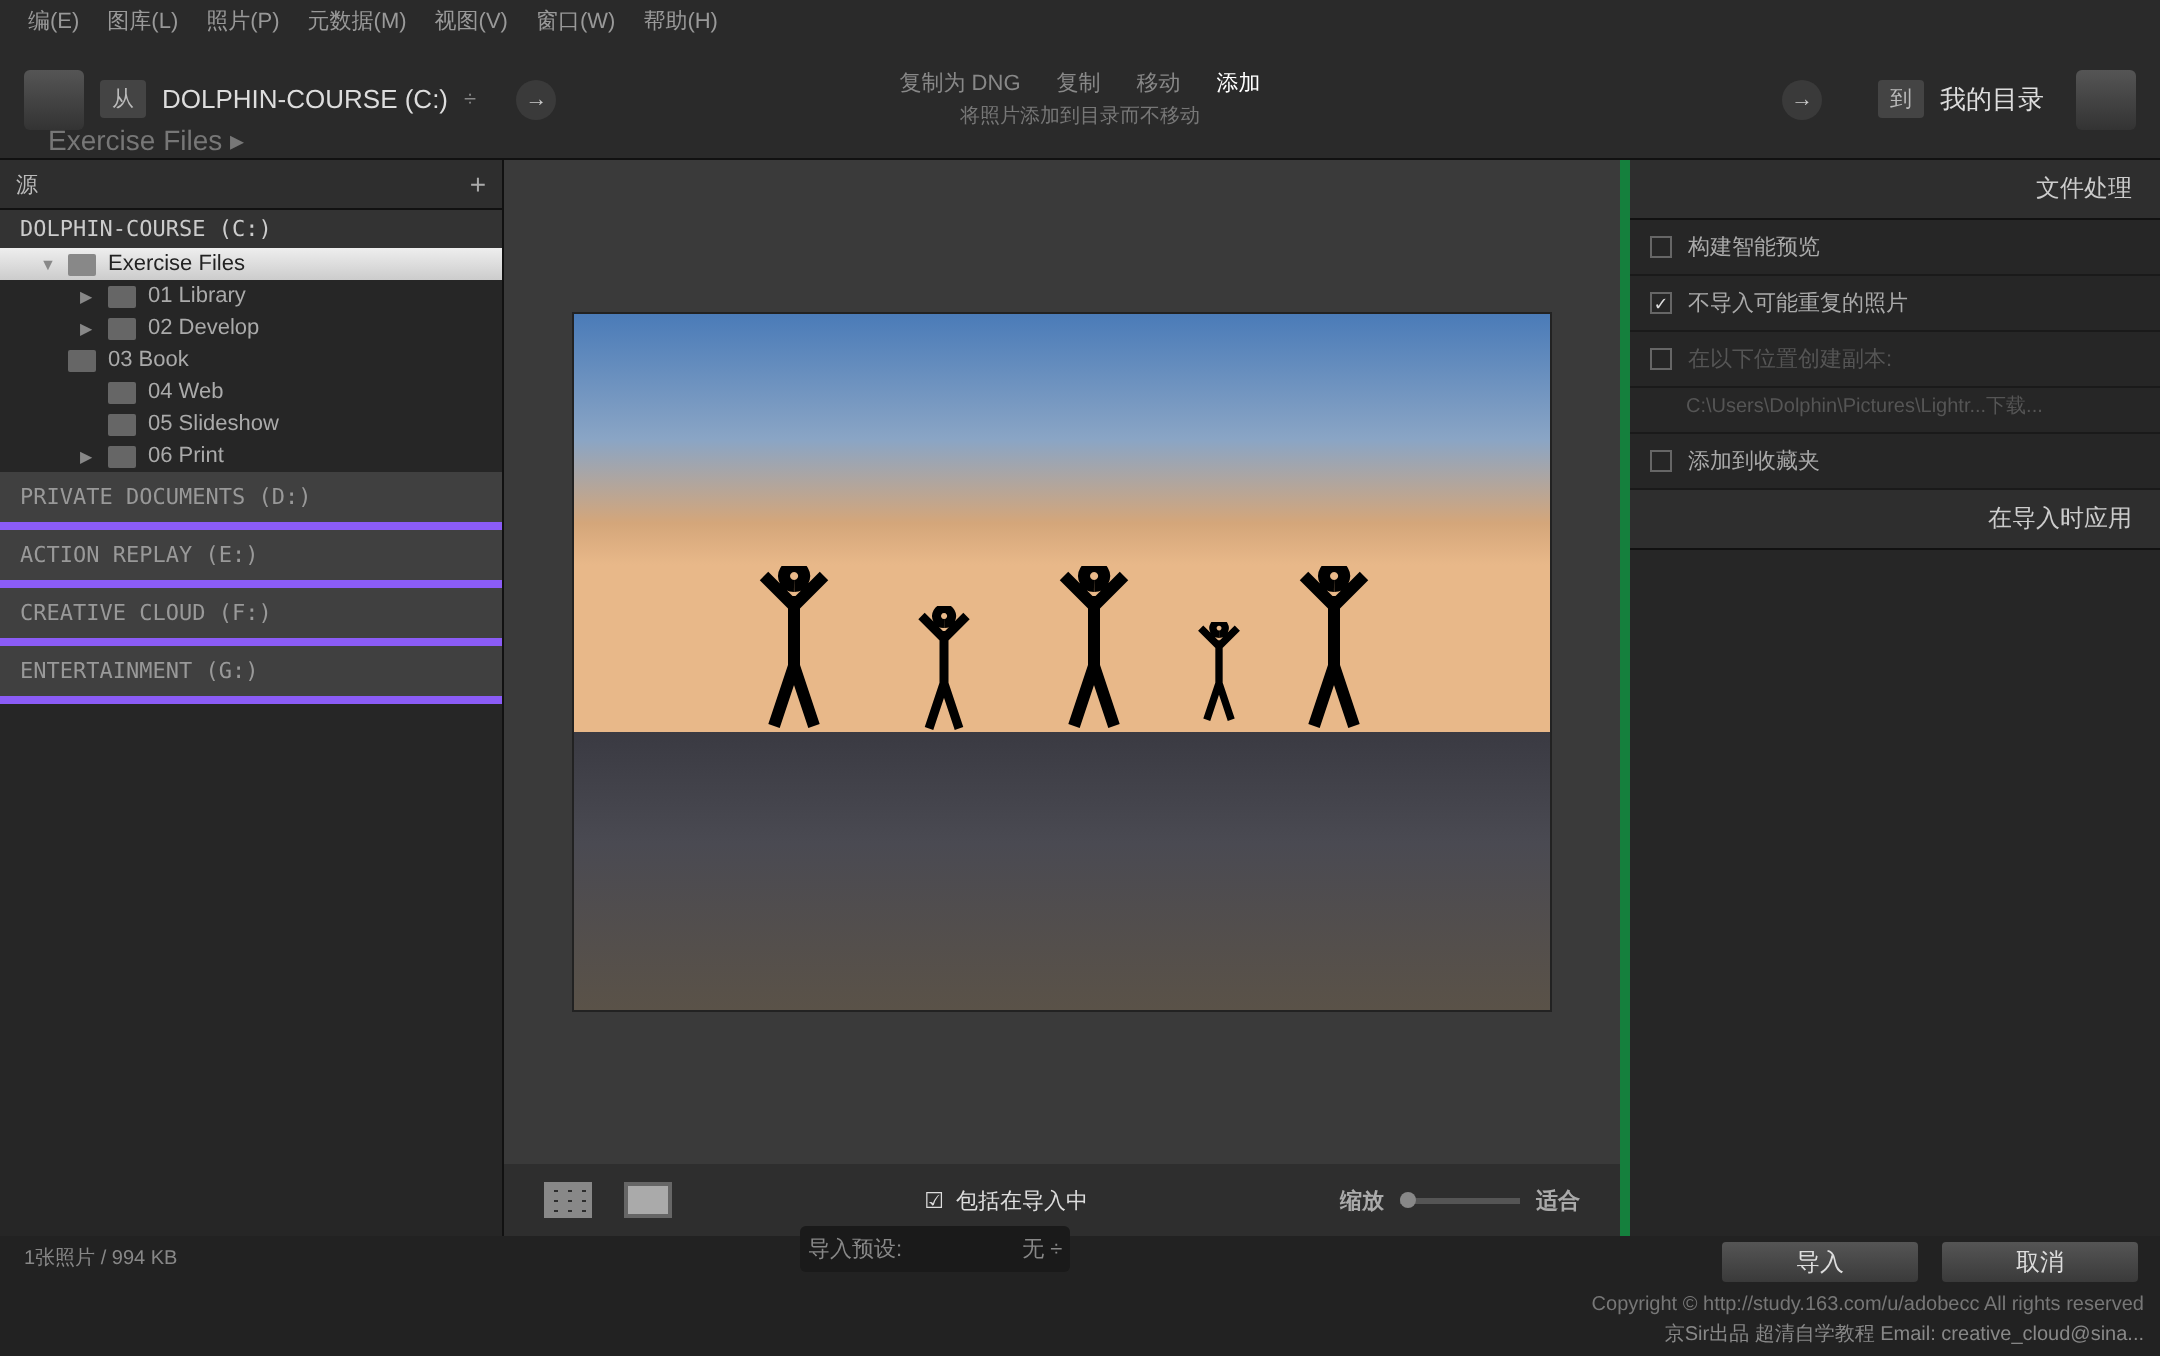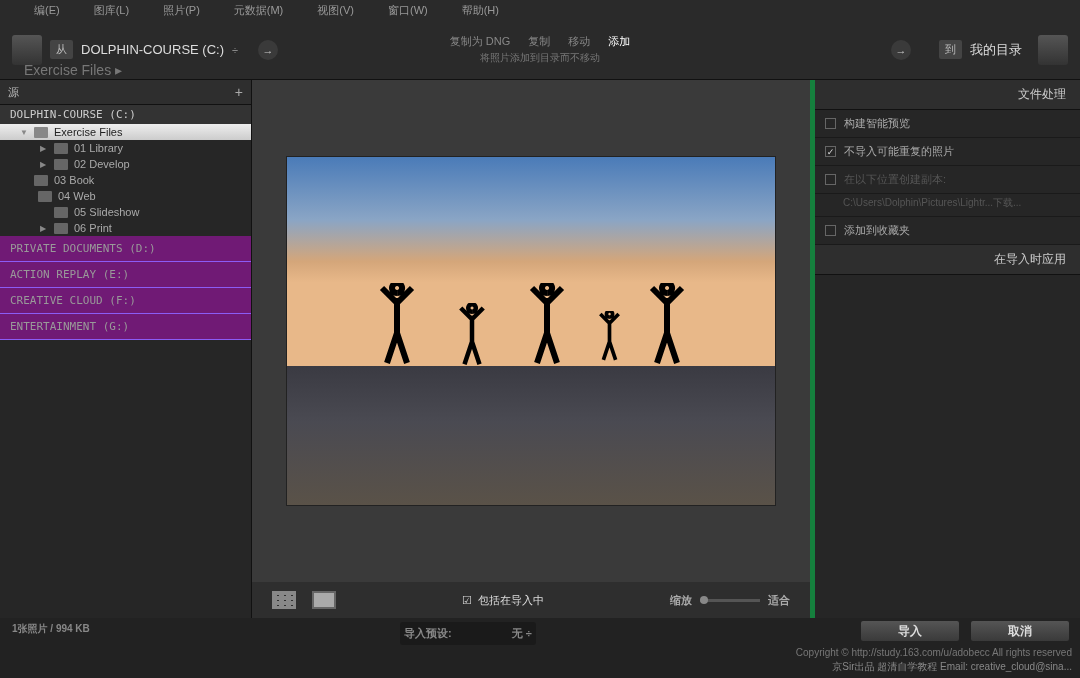--- a/index.html
+++ b/index.html
@@ -1,19 +1,19 @@
 <!DOCTYPE html>
 <html><head>
 <meta charset="utf-8">
 <style>
 * { margin: 0; padding: 0; box-sizing: border-box; font-family: "Microsoft YaHei", Arial, sans-serif; }
 body { background: #1a1a1a; color: #bbb; font-size: 11px; width: 1080px; height: 678px; overflow: hidden; position: relative; }
 
 .menubar { height: 20px; background: #2a2a2a; display: flex; align-items: center; padding-left: 8px; gap: 2px; }
-.menubar span { padding: 2px 6px; color: #999; cursor: pointer; font-size: 11px; margin-left: 20px; }
+.menubar span { padding: 2px 6px; color: #999; cursor: pointer; font-size: 11px; }
 
 .topbar { height: 60px; background: #2a2a2a; border-bottom: 1px solid #111; display: flex; align-items: center; padding: 0 12px; position: relative; }
 .src-box { display: flex; align-items: center; gap: 8px; }
 .src-label { background: #444; padding: 2px 6px; border-radius: 2px; font-size: 11px; }
 .src-name { color: #ddd; font-size: 13px; }
 .arrow-btn { width: 20px; height: 20px; background: #3a3a3a; border-radius: 10px; display: flex; align-items: center; justify-content: center; color: #ccc; margin: 0 20px; }
 .src-sub { position: absolute; left: 24px; top: 42px; color: #777; font-size: 14px; }
 .center-ops { position: absolute; left: 50%; transform: translateX(-50%); text-align: center; }
 .ops-row { display: flex; gap: 18px; justify-content: center; }
 .ops-row span { color: #888; cursor: pointer; }
@@ -29,21 +29,21 @@
 .panel-hdr { display: flex; justify-content: space-between; align-items: center; padding: 4px 8px; background: #2e2e2e; border-bottom: 1px solid #111; }
 .sub-opt { text-align: right; padding: 4px 10px; font-size: 10px; color: #aaa; }
 .sub-opt::before { content: "✓"; margin-right: 4px; color: #ddd; }
 .tree { flex: 1; overflow: auto; }
 .tree-root { background: #333; padding: 3px 10px; color: #ccc; font-size: 11px; font-family: monospace; }
 .tree-item { display: flex; align-items: center; padding: 2px 6px 2px 20px; gap: 6px; color: #aaa; }
 .tree-item.sel { background: linear-gradient(#eee,#ccc); color: #222; }
 .tree-item .arr { width: 8px; color: #888; font-size: 8px; }
 .tree-item .fld { width: 14px; height: 11px; background: #666; border-radius: 1px; }
 .tree-item.sel .fld { background: #888; }
-.drive-item { padding: 6px 10px; background: #701a75; border-bottom: 1px solid #8b5cf6; color: #999; font-family: monospace; font-size: 11px; }
+.drive-item { padding: 6px 10px; background: #404040; border-bottom: 4px solid #8b5cf6; color: #999; font-family: monospace; font-size: 11px; }
 
 .center { flex: 1; background: #3a3a3a; display: flex; flex-direction: column; }
 .preview { flex: 1; display: flex; align-items: center; justify-content: center; padding: 12px; }
 .img-frame { width: 490px; height: 350px; background: #000; position: relative; overflow: hidden; border: 1px solid #222; }
 .sky { position: absolute; width: 100%; height: 60%; background: linear-gradient(#4a7bb8 0%, #8aa5c5 30%, #d4a67a 50%, #e8b889 60%); }
 .sand { position: absolute; width: 100%; height: 40%; bottom: 0; background: linear-gradient(#3a3a42 0%, #4a4a52 40%, #5a5248 100%); }
 .person { position: absolute; width: 40px; height: 90px; bottom: 38%; }
 .person svg { width: 100%; height: 100%; }
 .ctrl-bar { height: 36px; background: #2e2e2e; display: flex; align-items: center; padding: 0 20px; gap: 16px; }
 .grid-icon { width: 24px; height: 18px; background: repeating-linear-gradient(90deg,#888 0 5px,transparent 5px 7px), repeating-linear-gradient(#888 0 4px,transparent 4px 5px); cursor: pointer; }
@@ -56,21 +56,21 @@
 .right { width: 270px; background: #262626; border-left: 5px solid #15803d; }
 .right-hdr { text-align: right; padding: 6px 14px; background: #2e2e2e; font-size: 12px; color: #ccc; border-bottom: 1px solid #111; }
 .opt-row { display: flex; align-items: center; padding: 6px 10px; gap: 8px; color: #aaa; border-bottom: 1px solid #1a1a1a; }
 .opt-row.top { justify-content: flex-end; color: #ccc; }
 .opt-row .cb { width: 11px; height: 11px; border: 1px solid #666; display: inline-flex; align-items: center; justify-content: center; font-size: 9px; }
 .opt-row .cb.on::after { content: "✓"; color: #ddd; }
 .opt-row.dim { color: #555; }
 .opt-sub { padding: 2px 10px 6px 28px; color: #555; font-size: 10px; border-bottom: 1px solid #1a1a1a; }
 
 .footer { position: absolute; bottom: 0; left: 0; right: 0; height: 60px; background: #222; }
-.footer-row1 { display: flex; align-items: flex-start; padding: 4px 12px; gap: 20px; font-weight: bold; }
+.footer-row1 { display: flex; align-items: flex-end; padding: 4px 12px; gap: 20px; }
 .status { color: #888; font-size: 10px; }
 .preset-area { position: absolute; left: 400px; display: flex; align-items: center; gap: 60px; padding: 4px; background: #1a1a1a; border-radius: 3px; color: #888; font-size: 11px; }
 .btn-row { position: absolute; right: 10px; top: 2px; display: flex; gap: 10px; }
 .big-btn { width: 100px; height: 22px; background: linear-gradient(#555,#3a3a3a); border: 1px solid #222; border-radius: 3px; display: flex; align-items: center; justify-content: center; color: #ddd; cursor: pointer; font-size: 12px; }
 .copyright { position: absolute; right: 8px; bottom: 20px; color: #777; font-size: 10px; }
 .credit { position: absolute; right: 8px; bottom: 4px; color: #888; font-size: 10px; }
 .plus-icon { font-size: 14px; color: #aaa; }
 .underline { text-decoration: underline; }
 </style>
 </head>
@@ -136,21 +136,21 @@
       <div class="tree-item" style="padding-left:40px">
           <span class="arr">▶</span>
           <span class="fld"></span>
           <span>02 Develop</span>
         </div>
       <div class="tree-item" style="">
           <span class="arr"></span>
           <span class="fld"></span>
           <span>03 Book</span>
         </div>
-      <div class="tree-item" style="padding-left:24px">
+      <div class="tree-item" style="padding-left:40px">
           <span class="arr"></span>
           <span class="fld"></span>
           <span>04 Web</span>
         </div>
       <div class="tree-item" style="padding-left:40px">
           <span class="arr"></span>
           <span class="fld"></span>
           <span>05 Slideshow</span>
         </div>
       <div class="tree-item" style="padding-left:40px">

